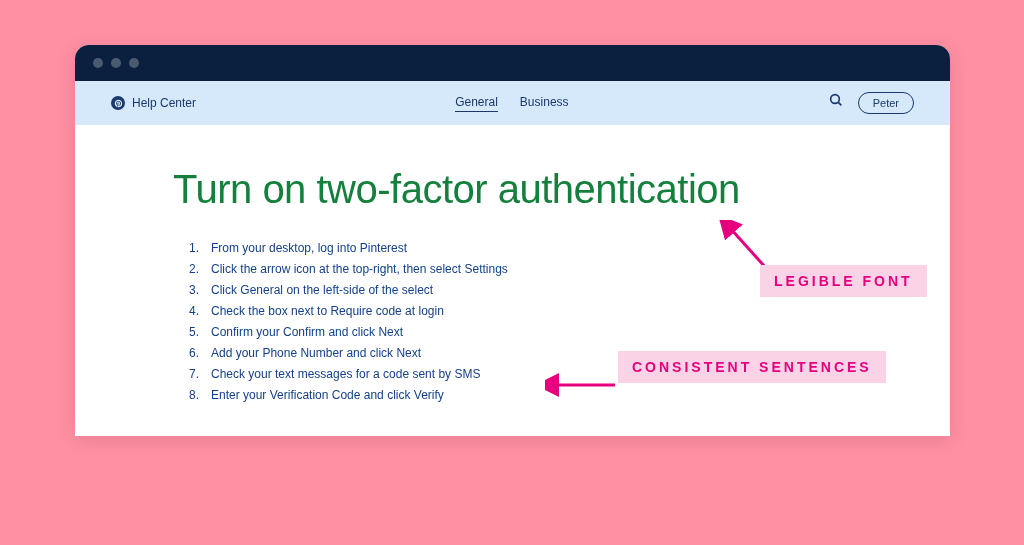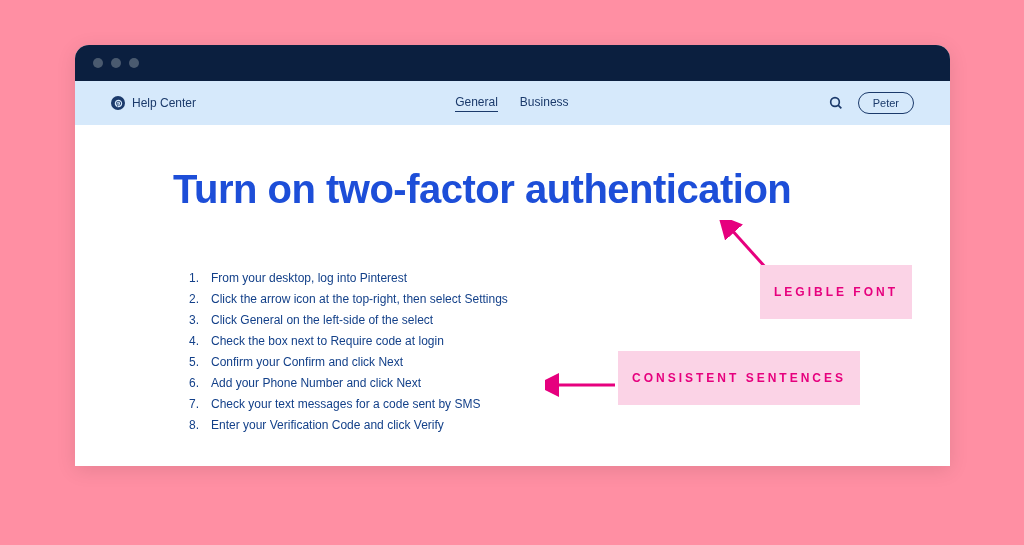--- a/index.html
+++ b/index.html
@@ -69,43 +69,43 @@
       color: #1b3a6b;
       font-size: 12px;
       padding-bottom: 2px;
     }
     .nav-tab.active {
       border-bottom: 1.5px solid #1b3a6b;
       font-weight: 500;
     }
     .nav-right {
       display: flex;
-      align-items: flex-end;
+      align-items: flex-start;
       gap: 14px;
     }
     .search-icon svg { width: 16px; height: 16px; stroke: #1b3a6b; }
     .user-pill {
       border: 1.5px solid #1b3a6b;
       border-radius: 16px;
       padding: 4px 14px;
       font-size: 11px;
       color: #1b3a6b;
       font-weight: 500;
     }
     .content {
       padding: 42px 98px 30px 98px;
       color: #1b3a6b;
       background: white;
     }
     .page-title {
       font-size: 40px;
-      font-weight: 700;
+      font-weight: 400;
       letter-spacing: -0.5px;
-      margin-bottom: 56px;
-      color: #1d4ed8;
+      margin-bottom: 26px;
+      color: #15803d;
     }
     .steps {
       list-style: none;
       counter-reset: step;
       padding-left: 38px;
     }
     .steps li {
       counter-increment: step;
       font-size: 12px;
       line-height: 1.75;
@@ -119,22 +119,22 @@
       left: -22px;
       color: #134089;
     }
     .steps li b { font-weight: 400; }
     .annotation {
       position: absolute;
       background: #fbd3e6;
       color: #e6007e;
       font-weight: 700;
       letter-spacing: 3px;
-      font-size: 12px;
-      padding: 20px 14px;
+      font-size: 14px;
+      padding: 8px 14px;
       text-transform: uppercase;
     }
     .annotation-1 { left: 760px; top: 265px; }
     .annotation-2 { left: 618px; top: 351px; }
     .arrow {
       position: absolute;
       pointer-events: none;
     }
     .arrow-1 { left: 718px; top: 220px; width: 60px; height: 55px; }
     .arrow-2 { left: 545px; top: 370px; width: 75px; height: 30px; }

